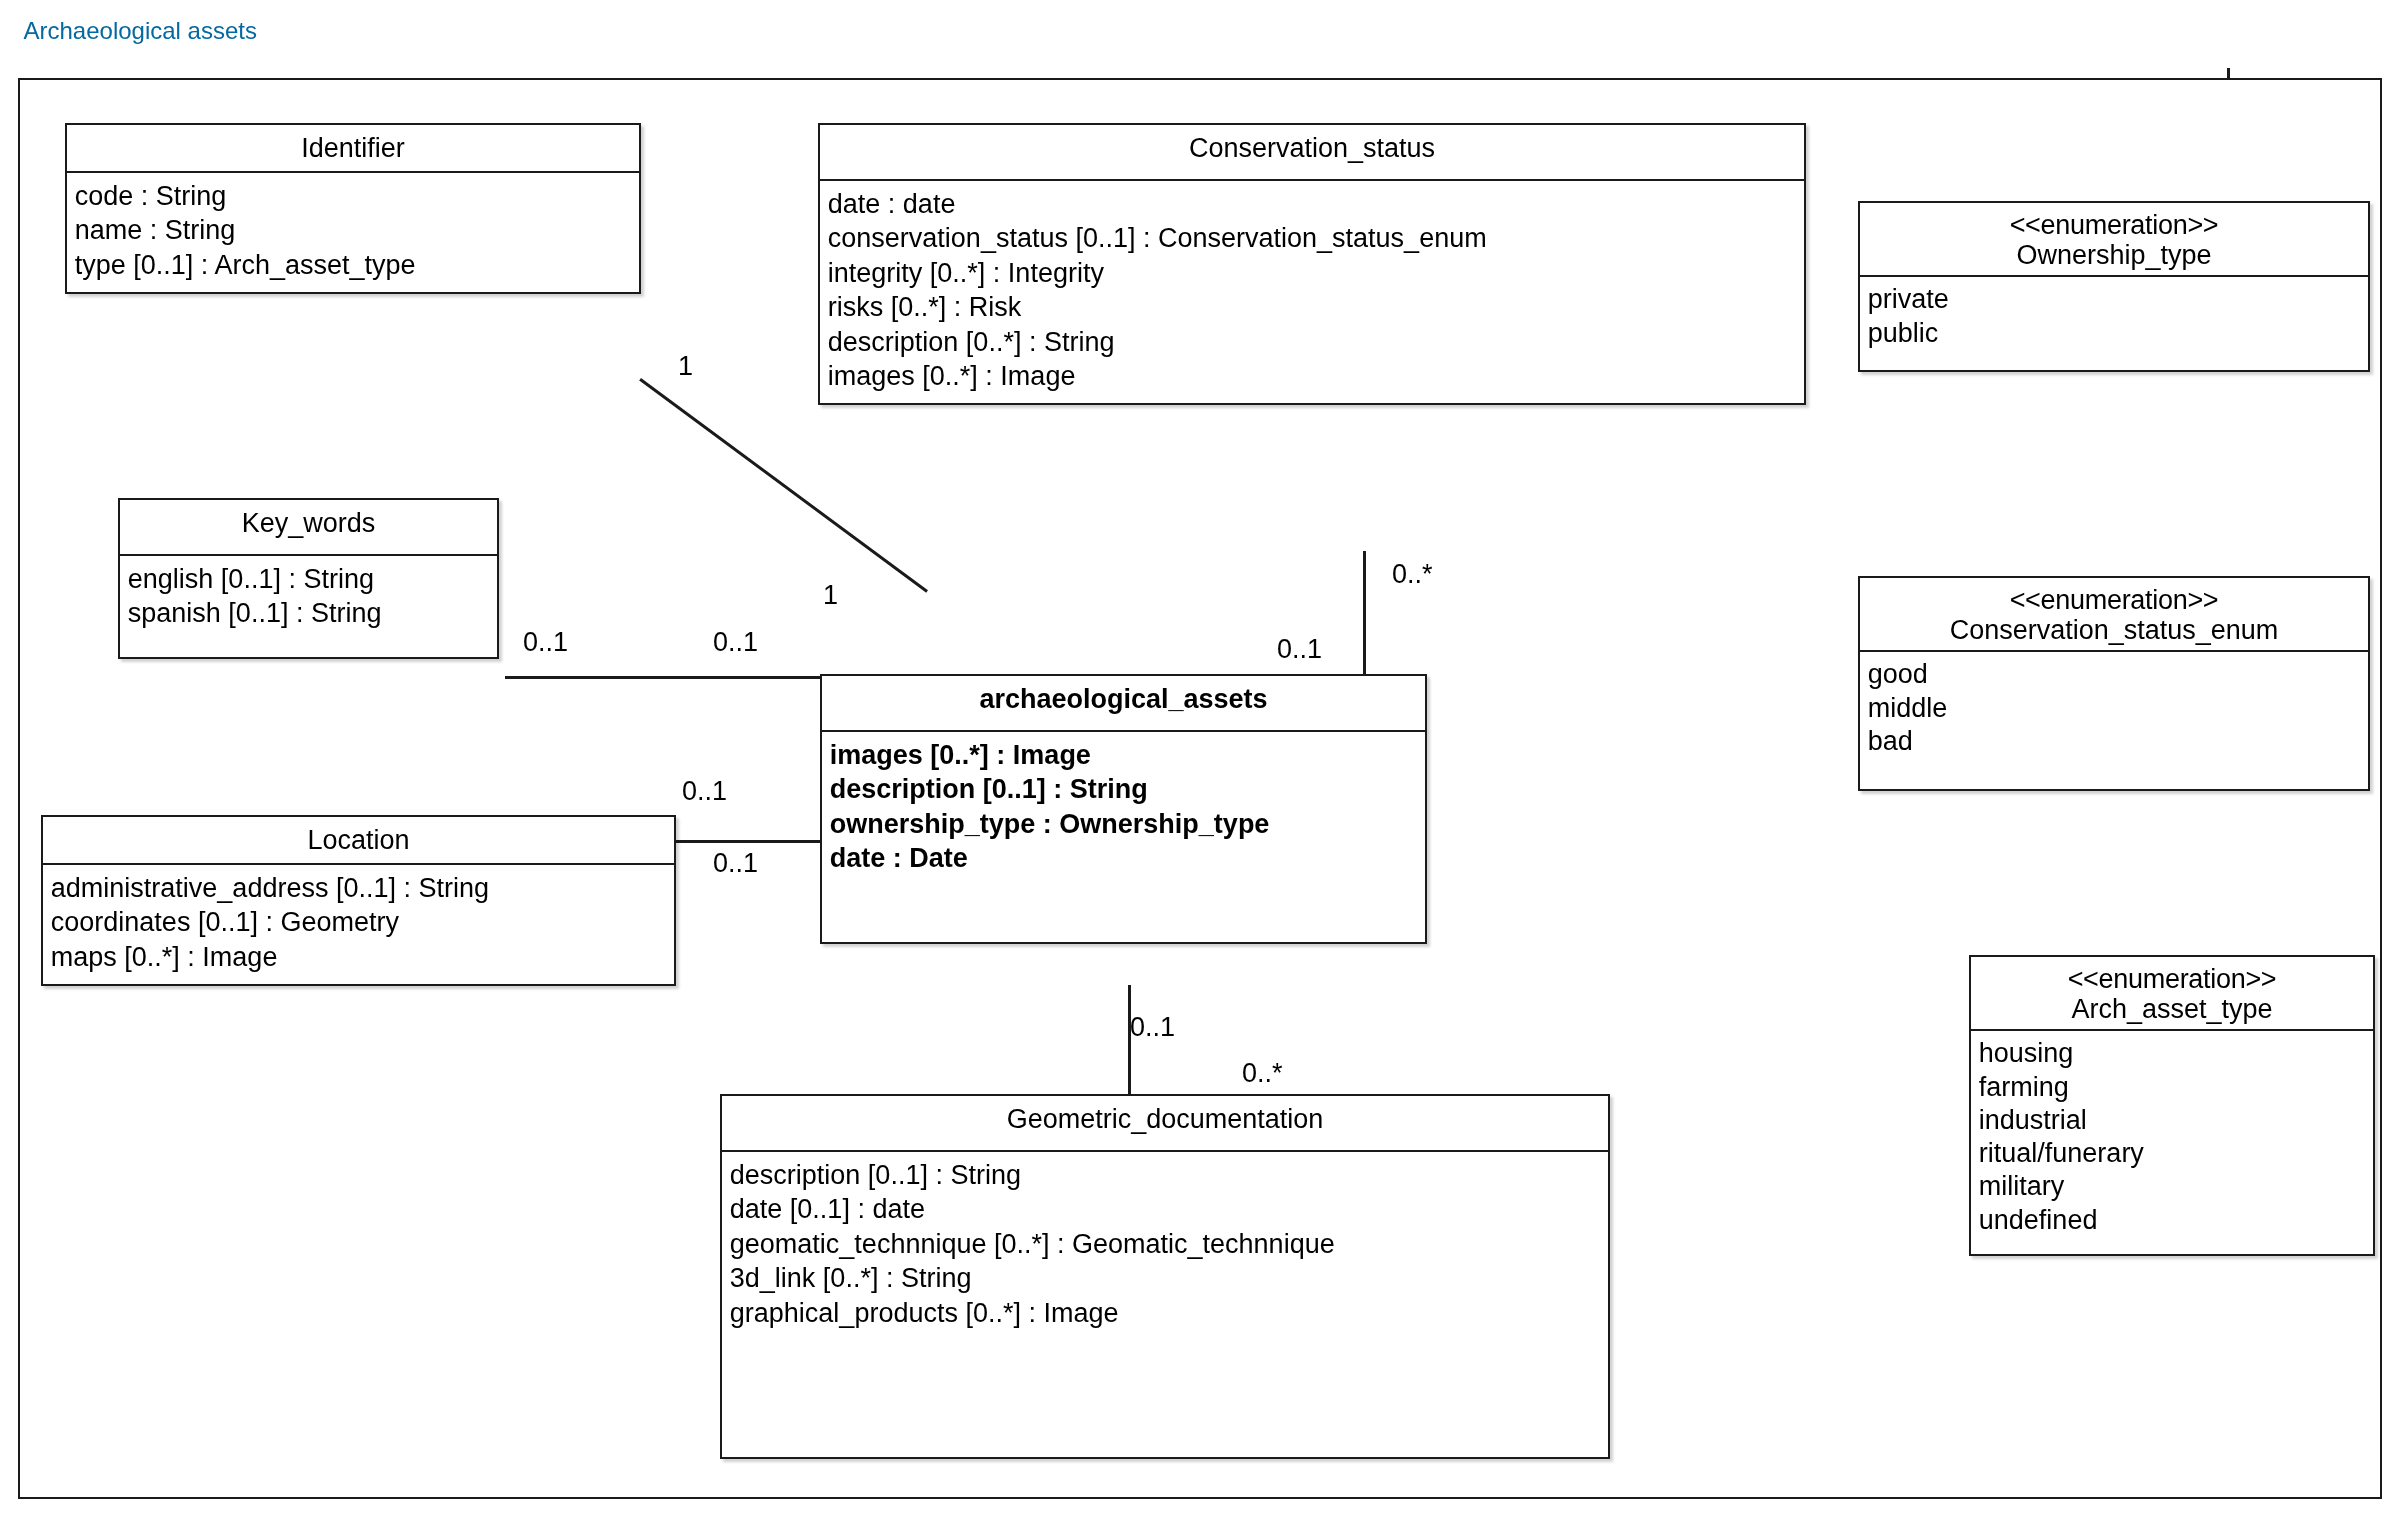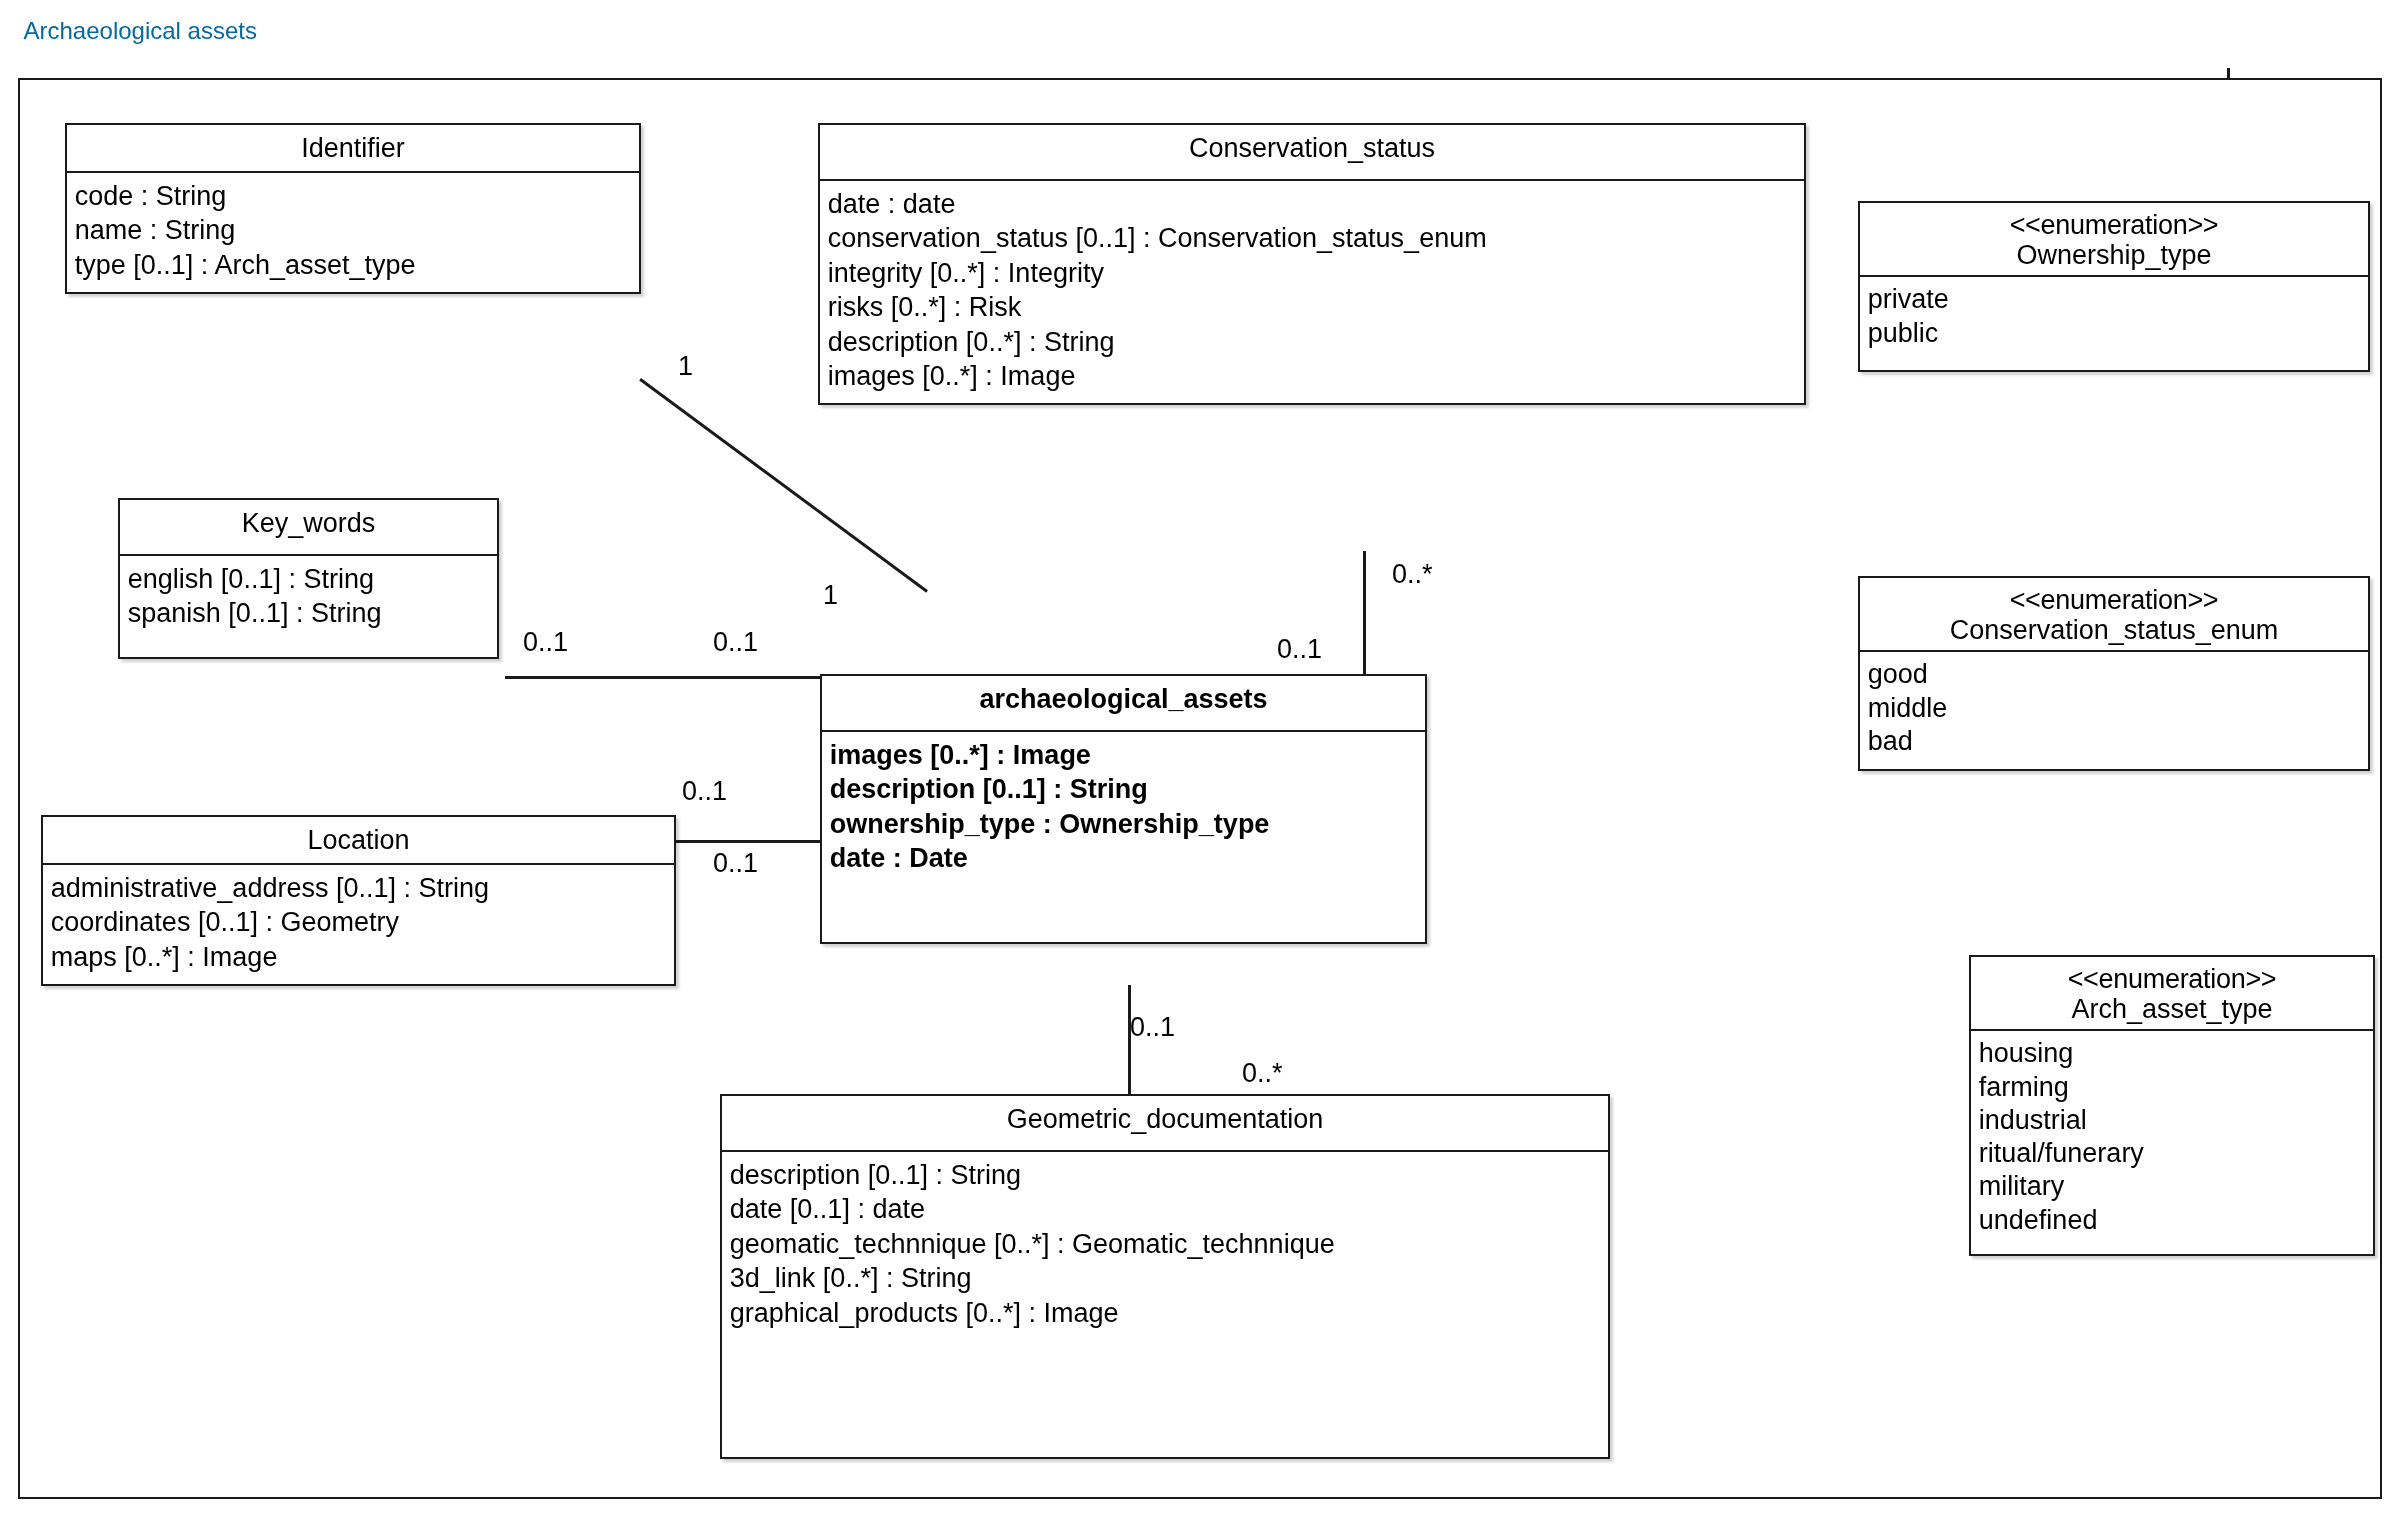--- a/index.html
+++ b/index.html
@@ -266,21 +266,21 @@
       <div class="uml-lit">private</div>
       <div class="uml-lit">public</div>
     </div>
   </div>
 
   <div class="uml-class" id="enum-conservation">
     <div class="uml-header enum">
       <span class="stereo">&lt;&lt;enumeration&gt;&gt;</span>
       <span class="cname">Conservation_status_enum</span>
     </div>
-    <div class="uml-body" style="padding-bottom:11px;border-radius:13px;">
+    <div class="uml-body" style="padding-bottom:31px;border-radius:13px;">
       <div class="uml-lit">good</div>
       <div class="uml-lit">middle</div>
       <div class="uml-lit">bad</div>
     </div>
   </div>
 
   <div class="uml-class" id="enum-archtype">
     <div class="uml-header enum">
       <span class="stereo">&lt;&lt;enumeration&gt;&gt;</span>
       <span class="cname">Arch_asset_type</span>

